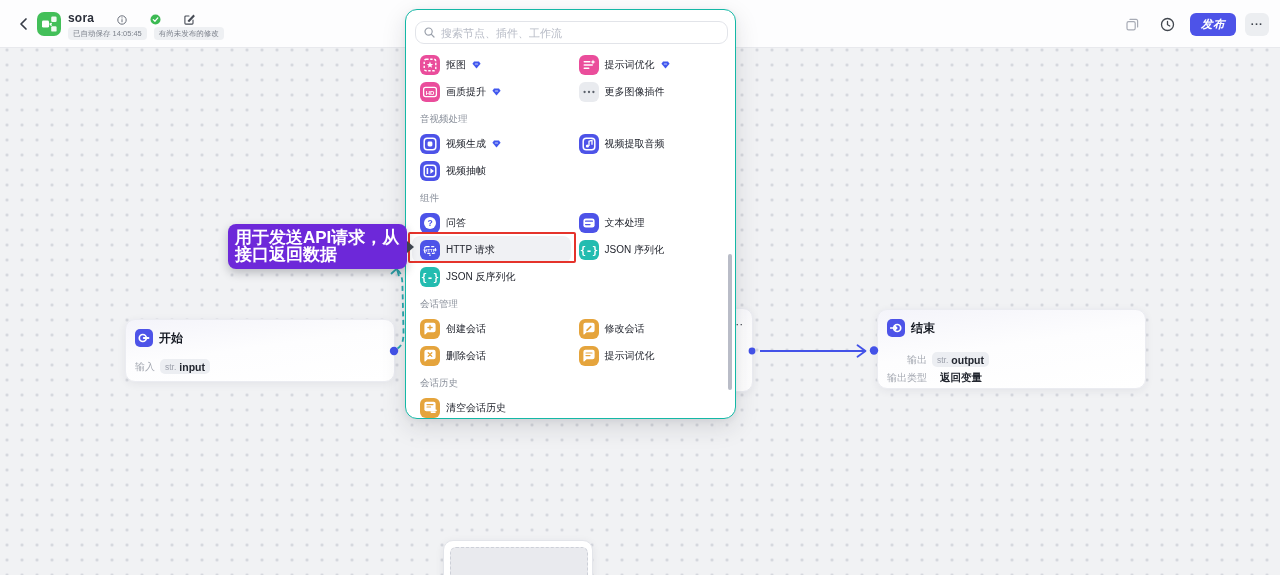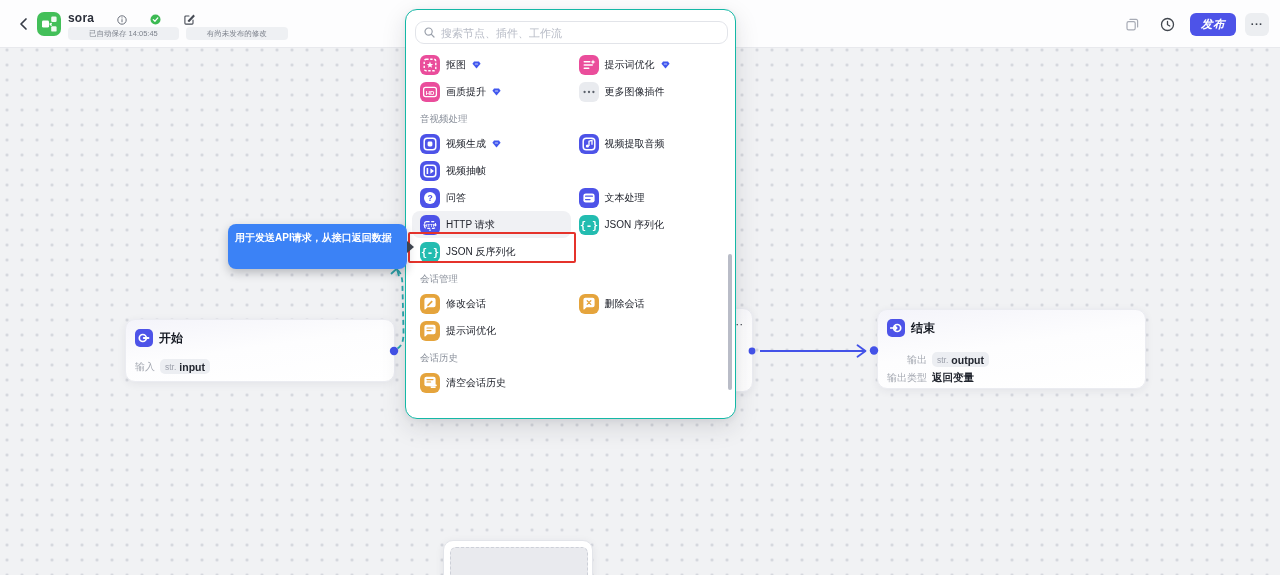--- a/index.html
+++ b/index.html
@@ -18,21 +18,21 @@
   .topbar {
     position:absolute; left:0; top:0; width:1280px; height:48px;
     background:#fdfdfe; border-bottom:1px solid #e8e9ed; z-index:30;
   }
   .back-btn { position:absolute; left:14px; top:14px; width:20px; height:20px; color:#383d47; }
   .app-icon { position:absolute; left:37px; top:12px; width:24px; height:24px; border-radius:7px; background:#43bf59; }
   .title-row { position:absolute; left:68px; top:8px; height:17px; display:flex; align-items:flex-end; gap:23px; }
   .wf-title { font-size:12px; font-weight:700; color:#2b2f3a; letter-spacing:.2px; }
   .badge-row { position:absolute; left:68px; top:27px; display:flex; gap:7px; }
   .pill-badge {
-    height:13px; padding:0 21px; background:#eef0f3; border-radius:4px;
+    height:13px; padding:0 5px; background:#eef0f3; border-radius:4px;
     font-size:7.5px; color:#7d828c; display:flex; align-items:center; white-space:nowrap;
   }
   .tb-right { position:absolute; right:11px; top:0; height:48px; display:flex; align-items:center; }
   .tb-right .gap-a { margin-right:21px; } .tb-right .gap-b { margin-right:15px; } .tb-right .gap-c { margin-right:9px; }
   .publish-btn {
     width:46px; height:23px; border-radius:6px; background:#4d53e8; color:#fff;
     font-size:11.5px; font-weight:700; display:flex; align-items:center; justify-content:center;
     border:none; letter-spacing:.5px;font-style:italic;
   }
   .more-btn {
@@ -51,21 +51,21 @@
   .node-ic { width:18px; height:18px; border-radius:5px; background:#4d53e8; display:flex; align-items:center; justify-content:center; }
   .node-title { font-size:12px; font-weight:700; color:#181c25; }
   .node-row { position:absolute; display:flex; align-items:center; gap:5px; }
   .node-label { font-size:10px; color:#a6aab3; }
   .type-pill {
     height:15px; background:#eceef2; border-radius:5px; padding:0 5px;
     display:flex; align-items:center; gap:3px;
   }
   .type-tag { font-size:8.5px; color:#9da1ac; }
   .type-val { font-size:10.5px; font-weight:700; color:#22262f; }
-  .plain-val { font-size:10.5px; font-weight:700; color:#22262f; }
+  .plain-val { font-size:10.5px; font-weight:700; color:#22262f;margin-left:8px; }
   .hidden-more { position:absolute; right:8px; top:11px; color:#4a4f59; font-size:9px; font-weight:700; letter-spacing:1px; }
 
   
   .lab-col { display:inline-block; width:40px; text-align:right; white-space:nowrap; }
 
   
   .partial-card {
     position:absolute; left:443px; top:540px; width:150px; height:60px;
     background:#fff; border:1px solid #e3e5ea; border-radius:10px;
     box-shadow:0 2px 8px rgba(36,42,66,.08);
@@ -105,21 +105,21 @@
   .gem { width:9px; height:8px; flex:none; }
   .scrollbar { position:absolute; right:3px; top:244px; width:4px; height:136px;
     background:#b9bcc7; border-radius:2px; }
 
   
   .red-rect { position:absolute; left:408px; top:232px; width:168px; height:31px;
     border:2.5px solid #e5332b; border-radius:2px; z-index:50; background:transparent; }
 
   
   .tooltip { position:absolute; left:228px; top:224px; width:179px; height:45px; z-index:60;
-    background:#3b82f6; border-radius:8px; color:#fff; font-size:10px; font-weight:700;
+    background:#6d28d9; border-radius:8px; color:#fff; font-size:17px; font-weight:700;
     line-height:17px; padding:5px 7px; word-break:break-all;
     box-shadow:0 4px 10px rgba(20,24,35,.25); }
   .tooltip:after { content:""; position:absolute; left:100%; top:50%; margin-top:-6px;
     border:6px solid transparent; border-left:7px solid #3d434e; border-right-width:0; }
 </style>
 </head>
 <body>
 
 <div class="canvas"></div>
 
@@ -324,20 +324,21 @@
           <span class="item-ic" style="background:#4d53e8">
             <svg width="20" height="20" viewBox="0 0 20 20">
               <rect x="4.2" y="4.2" width="11.6" height="11.6" rx="3" stroke="#fff" stroke-width="1.5" fill="none"></rect>
               <rect x="6.6" y="7" width="1.6" height="6" fill="#fff"></rect>
               <path d="M10.4 7.2 L14 10 L10.4 12.8 Z" fill="#fff"></path>
             </svg>
           </span>
           <span class="item-label">视频抽帧</span>
         </div>
       </div>
+      <div class="sec-header">组件</div>
       <div class="sec-grid">
         <div class="item">
           <span class="item-ic" style="background:#4d53e8">
             <svg width="20" height="20" viewBox="0 0 20 20">
               <circle cx="10" cy="10" r="6" fill="#fff"></circle>
               <text x="10" y="13" font-size="8.6" font-weight="bold" fill="#4d53e8" text-anchor="middle" font-family="Liberation Sans, sans-serif">?</text>
             </svg>
           </span>
           <span class="item-label">问答</span>
         </div>
@@ -378,20 +379,29 @@
           </span>
           <span class="item-label">JSON 反序列化</span>
         </div>
       </div>
       <div class="sec-header">会话管理</div>
       <div class="sec-grid">
         <div class="item">
           <span class="item-ic" style="background:#e5a43c">
             <svg width="20" height="20" viewBox="0 0 20 20">
               <path d="M4.4 5.8 a2 2 0 0 1 2-2 h7.2 a2 2 0 0 1 2 2 v5.4 a2 2 0 0 1 -2 2 h-6 l-2.4 2.2 a.5.5 0 0 1 -.8-.4 Z" fill="#fff"></path>
+              <path d="M10 6.4 V10.6 M7.9 8.5 H12.1" stroke="#e5a43c" stroke-width="1.3" stroke-linecap="round"></path>
+            </svg>
+          </span>
+          <span class="item-label">创建会话</span>
+        </div>
+        <div class="item">
+          <span class="item-ic" style="background:#e5a43c">
+            <svg width="20" height="20" viewBox="0 0 20 20">
+              <path d="M4.4 5.8 a2 2 0 0 1 2-2 h7.2 a2 2 0 0 1 2 2 v5.4 a2 2 0 0 1 -2 2 h-6 l-2.4 2.2 a.5.5 0 0 1 -.8-.4 Z" fill="#fff"></path>
               <path d="M7.4 10.8 L11.6 6.6 L12.8 7.8 L8.6 12 L7.2 12.2 Z" fill="#e5a43c"></path>
             </svg>
           </span>
           <span class="item-label">修改会话</span>
         </div>
         <div class="item">
           <span class="item-ic" style="background:#e5a43c">
             <svg width="20" height="20" viewBox="0 0 20 20">
               <path d="M4.4 5.8 a2 2 0 0 1 2-2 h7.2 a2 2 0 0 1 2 2 v5.4 a2 2 0 0 1 -2 2 h-6 l-2.4 2.2 a.5.5 0 0 1 -.8-.4 Z" fill="#fff"></path>
               <path d="M8.2 6.8 L11.8 10.4 M11.8 6.8 L8.2 10.4" stroke="#e5a43c" stroke-width="1.3" stroke-linecap="round"></path>

